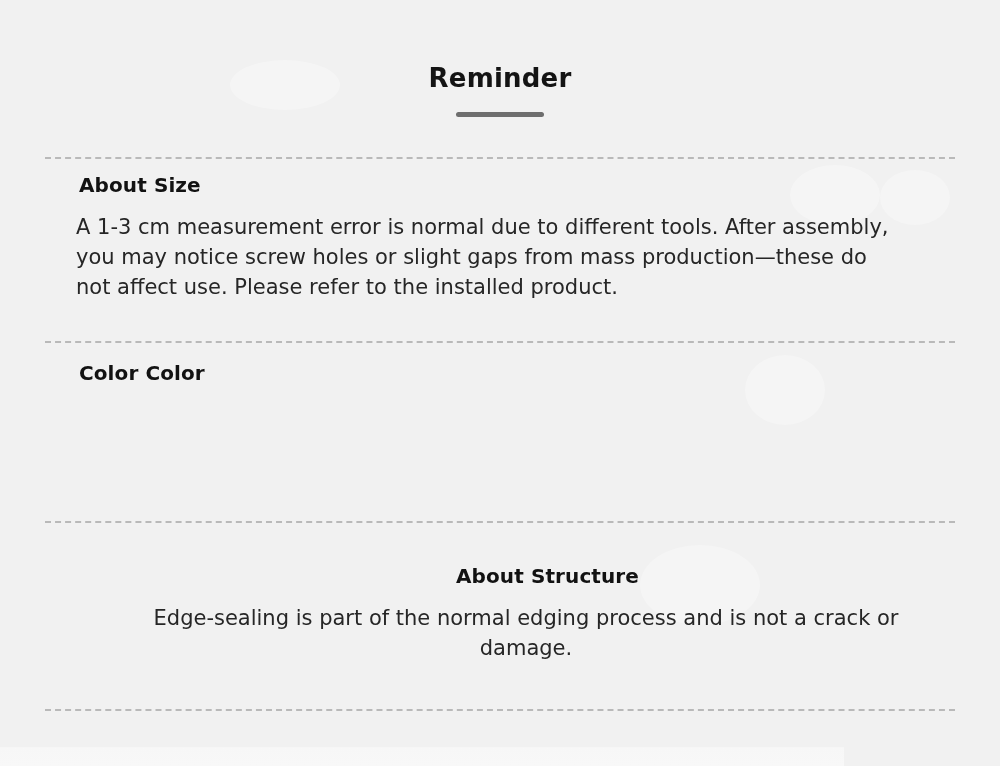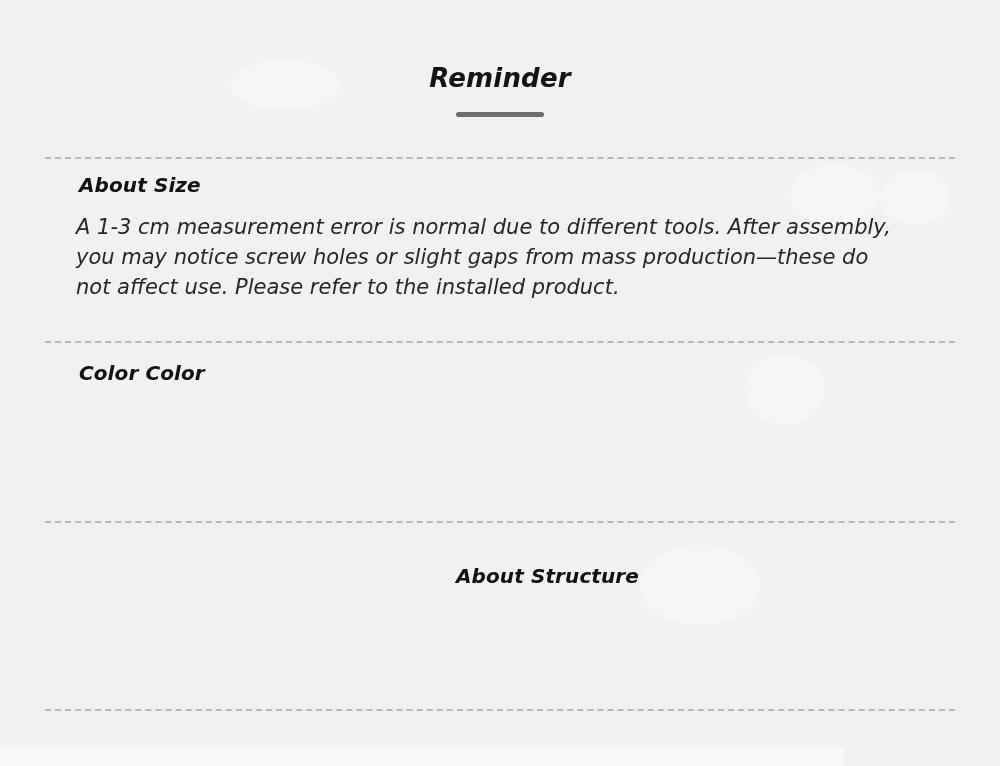--- a/index.html
+++ b/index.html
@@ -17,21 +17,20 @@
   }
 
   
   .page {
     position: absolute;
     left: 0;
     top: 0;
     width: 844px;
     height: 766px;
     background: linear-gradient(180deg, #f1f1f1 0%, #f1f1f1 97.5%, #f7f7f7 97.6%, #f8f8f8 100%);
-    font-style: italic;
   }
 
   
   .watermark {
     position: absolute;
     border-radius: 50%;
     background: #ffffff;
     opacity: 0.30;
     pointer-events: none;
   }
@@ -133,17 +132,19 @@
   <div class="divider d2"></div>
 
   <div class="section s2">
     <h2 class="section-heading">Color Color</h2>
   </div>
 
   <div class="divider d3"></div>
 
   <div class="section s3">
     <h2 class="section-heading">About Structure</h2>
+    <p class="section-body">Edge-sealing is part of the normal edging process and is not a crack or
+damage.</p>
   </div>
 
   <div class="divider d4"></div>
 
 </div>
 
 </body></html>

